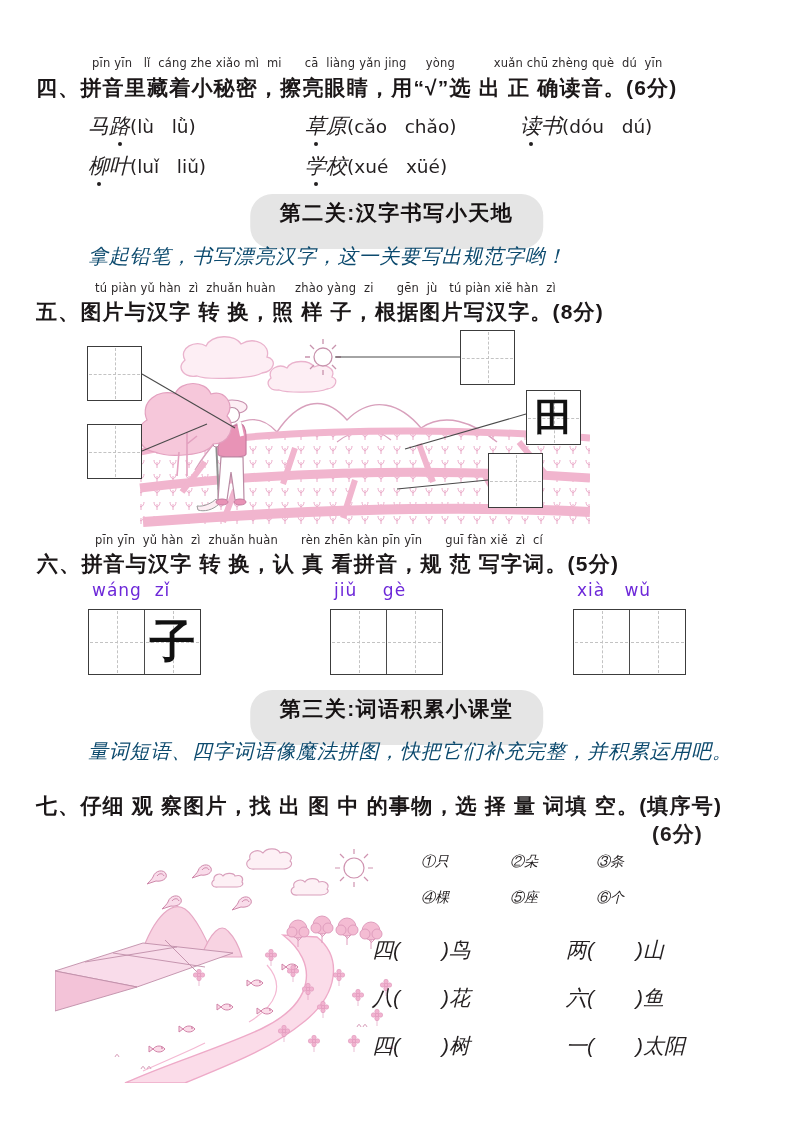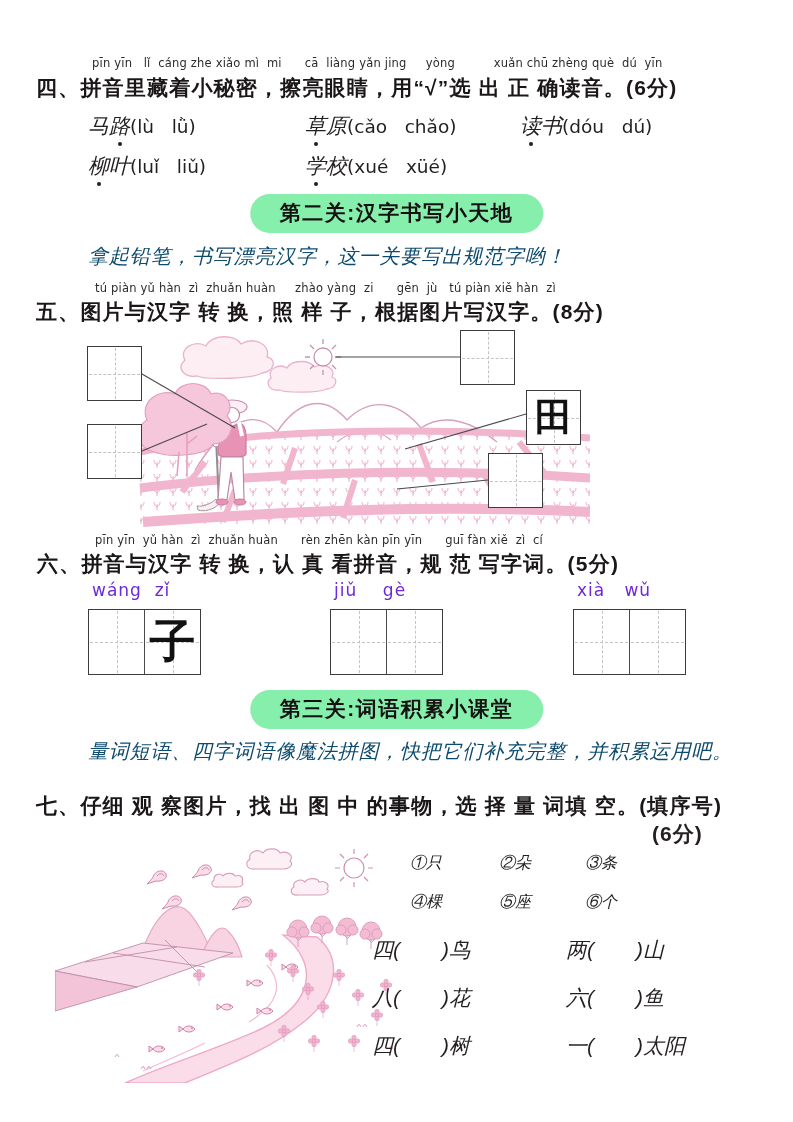--- a/index.html
+++ b/index.html
@@ -1,22 +1,22 @@
 <!DOCTYPE html>
 <html><head>
 <meta charset="utf-8">
 <style>
   html,body{margin:0;padding:0;background:#fff;}
   .page{position:relative;width:793px;height:1122px;background:#ffffff;overflow:hidden;
         font-family:"Liberation Sans","DejaVu Sans",sans-serif;color:#231f20;}
   .pinyin{position:absolute;font-size:11.5px;color:#2e2a2b;white-space:pre;letter-spacing:.2px;font-family:"DejaVu Sans","Liberation Sans",sans-serif;}
   .qtitle{position:absolute;font-weight:700;font-size:21px;letter-spacing:1.2px;white-space:nowrap;color:#1b1718;}
   .intro{position:absolute;font-family:"Liberation Serif","DejaVu Serif",serif;font-style:italic;font-size:20px;letter-spacing:.8px;color:#0c4a6e;white-space:nowrap;}
-  .banner{position:absolute;left:50%;transform:translateX(-50%);background:#86efac;border-radius:22px;
-          padding:5px 30px 6px;font-weight:700;font-size:21px;letter-spacing:1.5px;color:#161213;white-space:nowrap;}
+  .banner{position:absolute;left:50%;transform:translateX(-50%);background:#e5e5e5;border-radius:22px;
+          padding:5px 30px 22px;font-weight:700;font-size:21px;letter-spacing:1.5px;color:#161213;white-space:nowrap;}
   
   .q4-grid{position:absolute;left:88px;top:112px;display:grid;grid-template-columns:217px 215px auto;row-gap:12px;}
   .word-item{font-family:"Liberation Serif","DejaVu Serif",serif;font-size:21px;white-space:pre;}
   .word-item .hanzi{font-style:italic;}
   .word-item .opts{font-family:"DejaVu Sans","Liberation Sans",sans-serif;font-size:18.5px;}
   .dotted{position:relative;display:inline-block;}
   .dotted::after{content:"";position:absolute;left:50%;transform:translateX(-50%);bottom:-6px;
                  width:4px;height:4px;border-radius:50%;background:#231f20;}
   
   .tzg{position:absolute;width:55px;height:55px;background:#fff;border:1.6px solid #3c3c3c;box-sizing:border-box;}
@@ -29,22 +29,22 @@
   .tzg-pinyin{font-size:17px;letter-spacing:1px;color:#6d28d9;white-space:pre;margin:0 0 9px 4px;
               font-family:"DejaVu Sans","Liberation Sans",sans-serif;}
   .tzg2{display:flex;border:1.6px solid #3c3c3c;background:#fff;width:max-content;}
   .tzg2 .cell{width:55px;height:64px;position:relative;}
   .tzg2 .cell + .cell{border-left:1.2px solid #4a4a4a;}
   .tzg2 .cell::before{content:"";position:absolute;left:1px;right:1px;top:50%;border-top:1px dashed #c3c3c3;}
   .tzg2 .cell::after{content:"";position:absolute;top:1px;bottom:1px;left:50%;border-left:1px dashed #c3c3c3;}
   .tzg2 .answer{position:absolute;inset:0;display:flex;align-items:center;justify-content:center;z-index:2;
                 font-family:"Liberation Serif","DejaVu Serif",serif;font-weight:700;font-size:46px;color:#111;}
   
-  .q7-options{position:absolute;left:410px;top:853px;display:grid;grid-template-columns:89px 86px auto;row-gap:18px;
-              font-family:"Liberation Serif","DejaVu Serif",serif;font-size:16px;}
+  .q7-options{position:absolute;left:421px;top:853px;display:grid;grid-template-columns:89px 86px auto;row-gap:18px;
+              font-family:"Liberation Serif","DejaVu Serif",serif;font-size:14px;}
   .q7-fills{position:absolute;left:372px;top:936px;display:grid;grid-template-columns:194px auto;row-gap:20px;
             font-family:Liberation Sans, sans-serif;font-size:21px;}
   .fill-item{white-space:nowrap;font-style:italic;}
   .fill-item .gap{display:inline-block;width:42px;}
   .opt-item{font-style:italic;}
   .q7-score{position:absolute;left:652px;top:820px;font-weight:700;font-size:21px;letter-spacing:1px;}
   .illo{position:absolute;}
   .illo svg{position:absolute;inset:0;}
 </style>
 </head>

